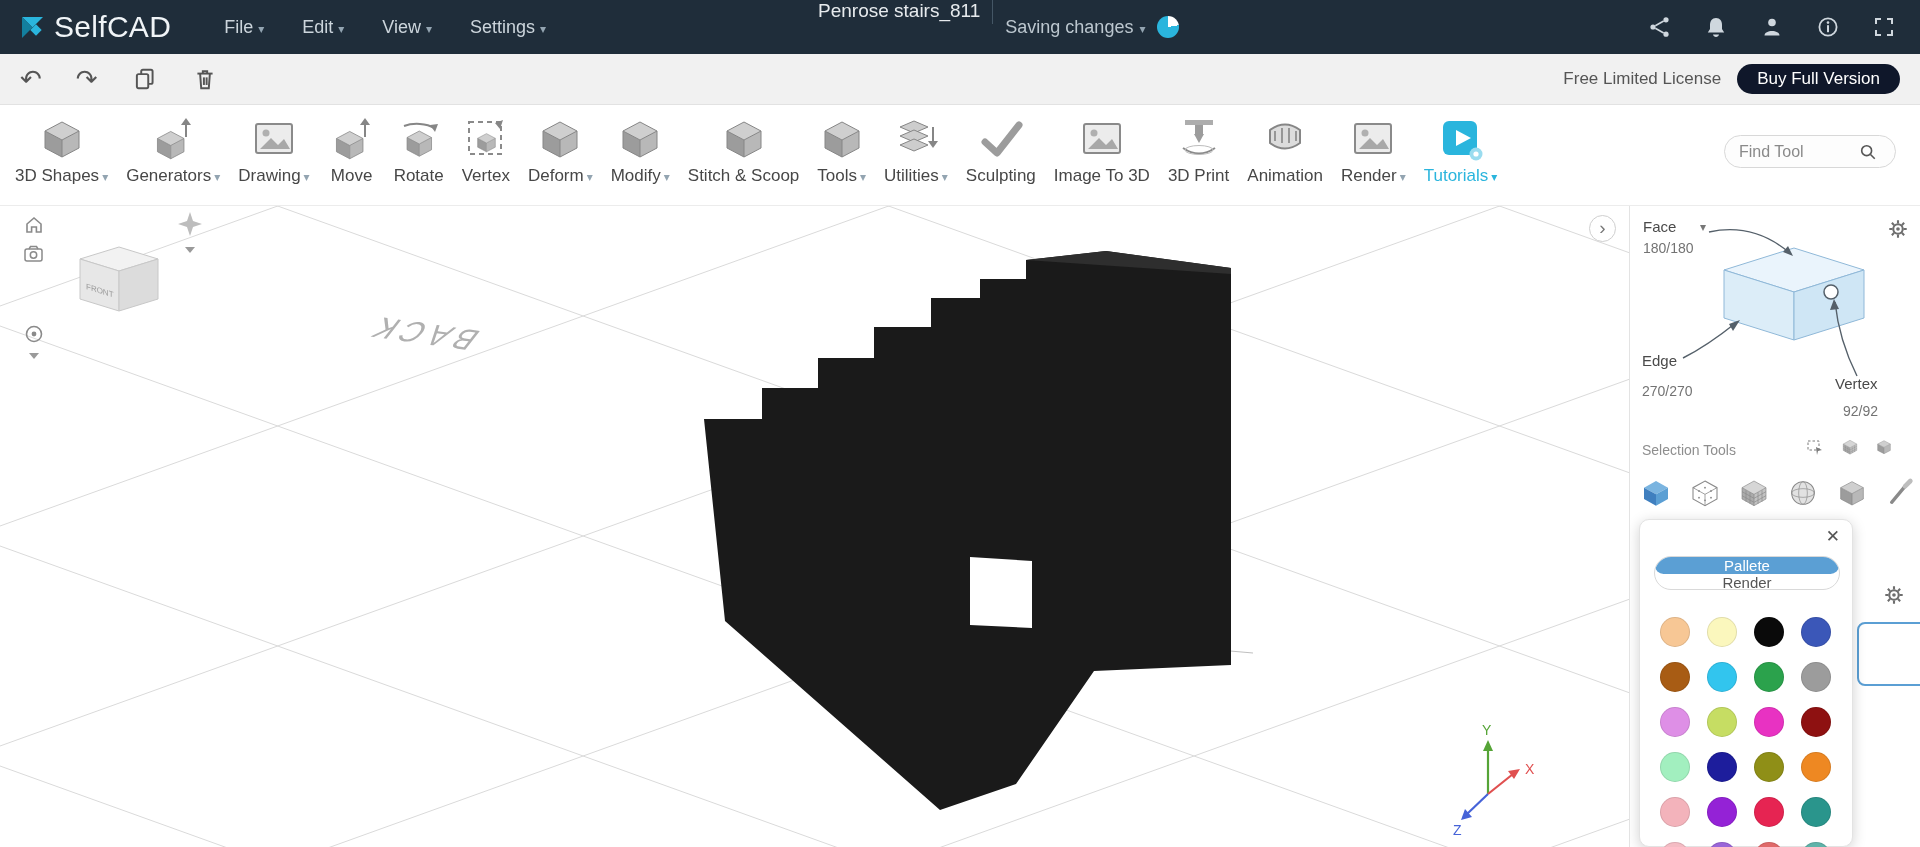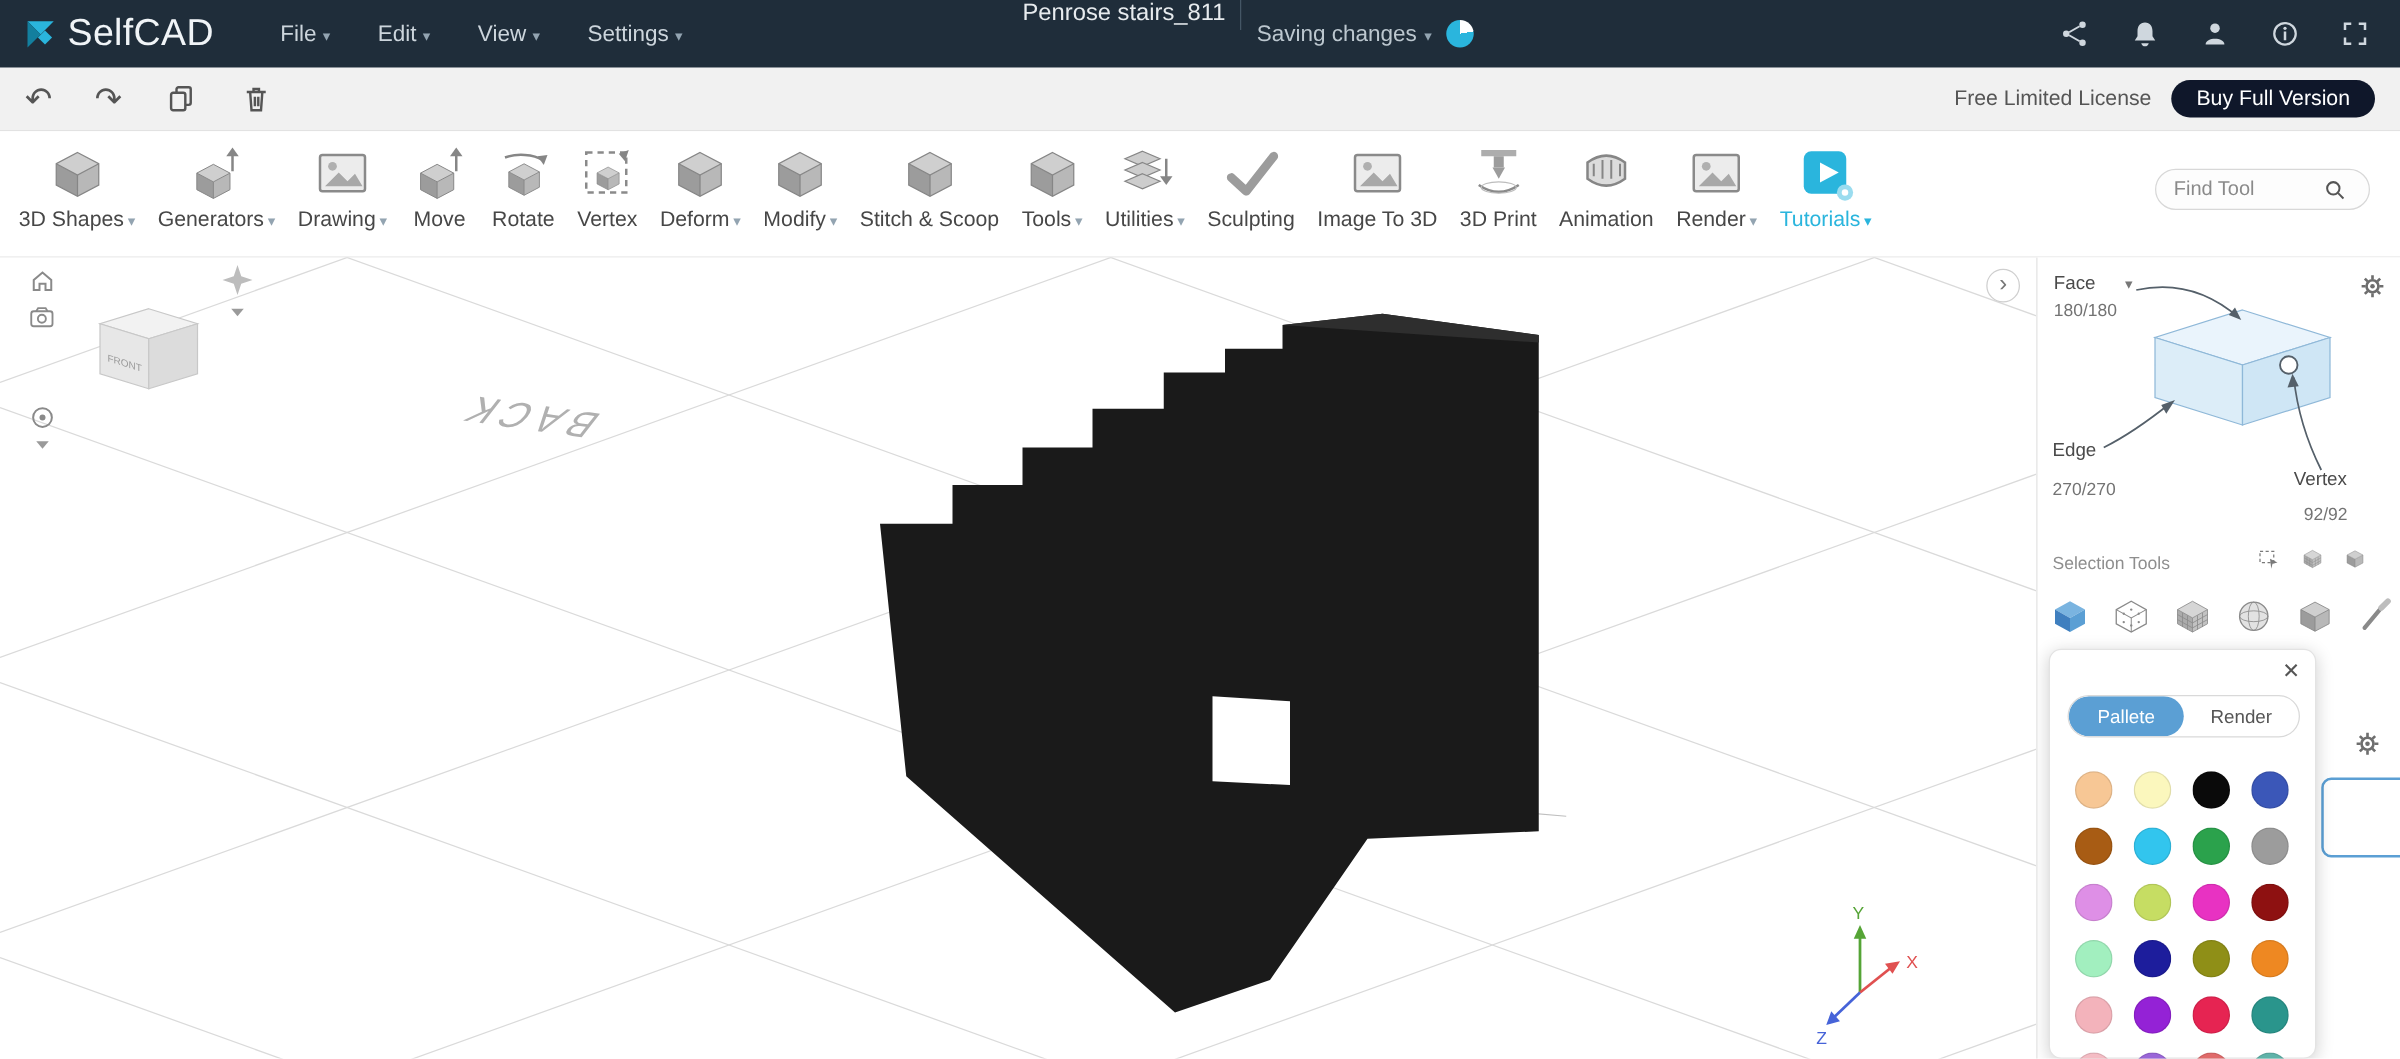--- a/index.html
+++ b/index.html
@@ -75,21 +75,21 @@
 
   
   .popup { position:absolute; left:9px; top:313px; width:214px; height:328px;
     background:#fff; border:1px solid #e3e3e3; border-radius:10px;
     box-shadow:0 3px 14px rgba(0,0,0,.18); z-index:5; }
   .popup-close { position:absolute; top:6px; right:12px; font-size:17px; color:#555;
     cursor:pointer; }
   .popup-close::after { content:"✕"; }
   .seg-tabs { position:absolute; left:14px; top:36px; width:186px; height:34px;
     border:1px solid #d9d9d9; border-radius:17px; display:flex; overflow:hidden;
-    background:#fff; }
+    background:#fff;flex-direction:column; }
   .seg { flex:1; display:flex; align-items:center; justify-content:center; font-size:15px;
     color:#555; cursor:pointer; }
   .seg.active { background:#5b9fd4; color:#fff; border-radius:17px; }
   .swatch-grid { position:absolute; left:20px; top:97px; display:grid;
     grid-template-columns:repeat(4, 30px); column-gap:17px; row-gap:15px; }
   .swatch { width:30px; height:30px; border-radius:50%; border:1px solid rgba(0,0,0,.10);
     cursor:pointer; }
 
   .mini-gear { position:absolute; width:22px; height:22px; cursor:pointer; }
   .cur-color-box { position:absolute; left:227px; top:416px; width:70px; height:64px;

